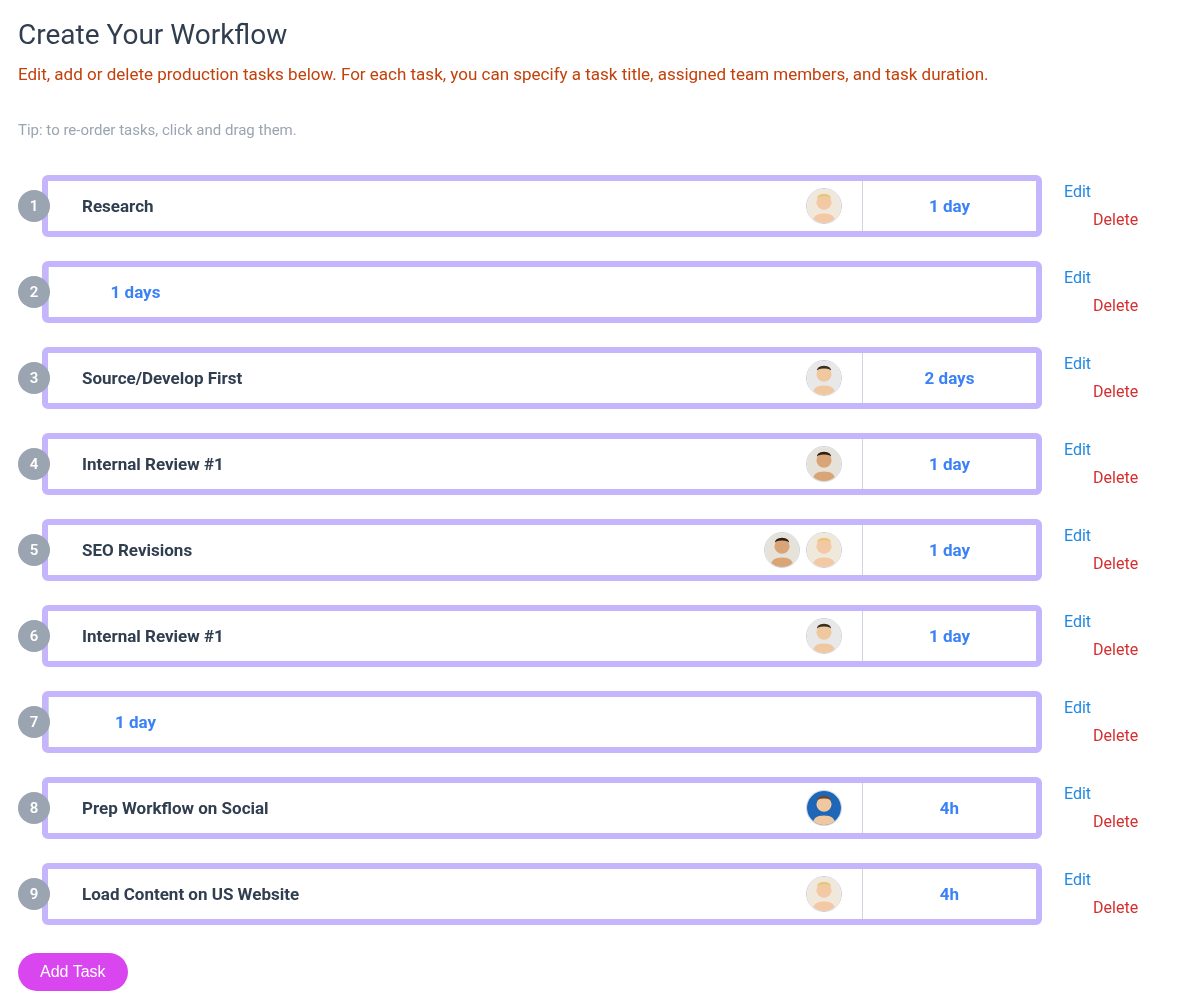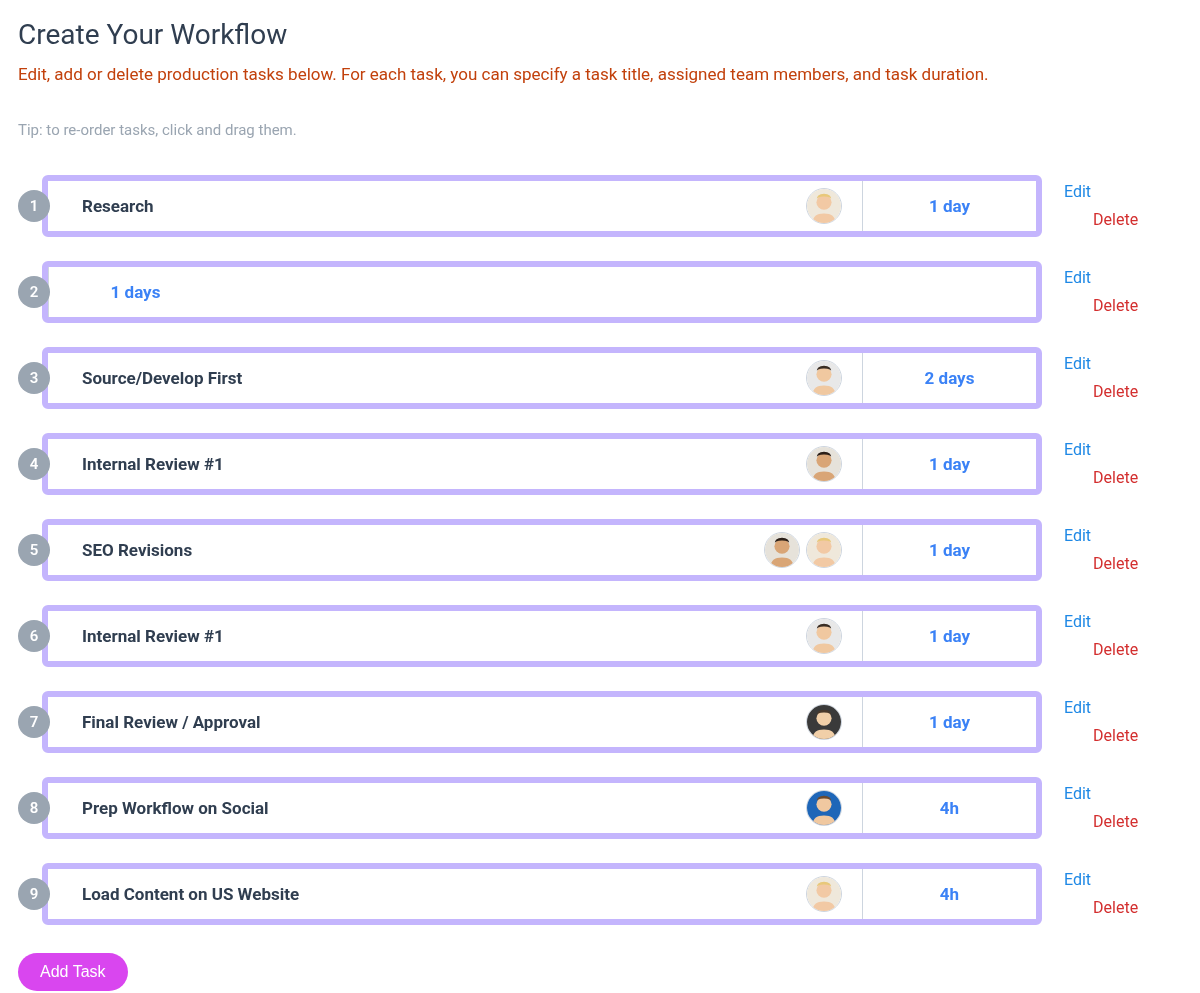--- a/index.html
+++ b/index.html
@@ -269,33 +269,20 @@
       <div class="task-duration">1 day</div>
     </div>
     <div class="task-actions">
       <span class="edit-link">Edit</span>
       <span class="delete-link">Delete</span>
     </div>
   </div>
     <div class="task-row">
     <div class="task-number">7</div>
     <div class="task-card">
-      <div class="task-main">
-        <span class="task-title">Final Review / Approval</span>
-        <span class="avatars">
-            <span class="avatar">
-              <svg viewBox="0 0 36 36" xmlns="http://www.w3.org/2000/svg">
-    <rect width="36" height="36" fill="#3a3a3a"></rect>
-    <circle cx="18" cy="14" r="8" fill="#f1cfa8"></circle>
-    <path d="M10 12 Q10 5 18 5 Q26 5 26 12 Q26 8 18 8 Q10 8 10 12 Z" fill="#49392b"></path>
-    <path d="M6 36 Q6 26 18 26 Q30 26 30 36 Z" fill="#f1cfa8"></path>
-  </svg>
-            </span>
-          </span>
-      </div>
       <div class="task-duration">1 day</div>
     </div>
     <div class="task-actions">
       <span class="edit-link">Edit</span>
       <span class="delete-link">Delete</span>
     </div>
   </div>
     <div class="task-row">
     <div class="task-number">8</div>
     <div class="task-card">

